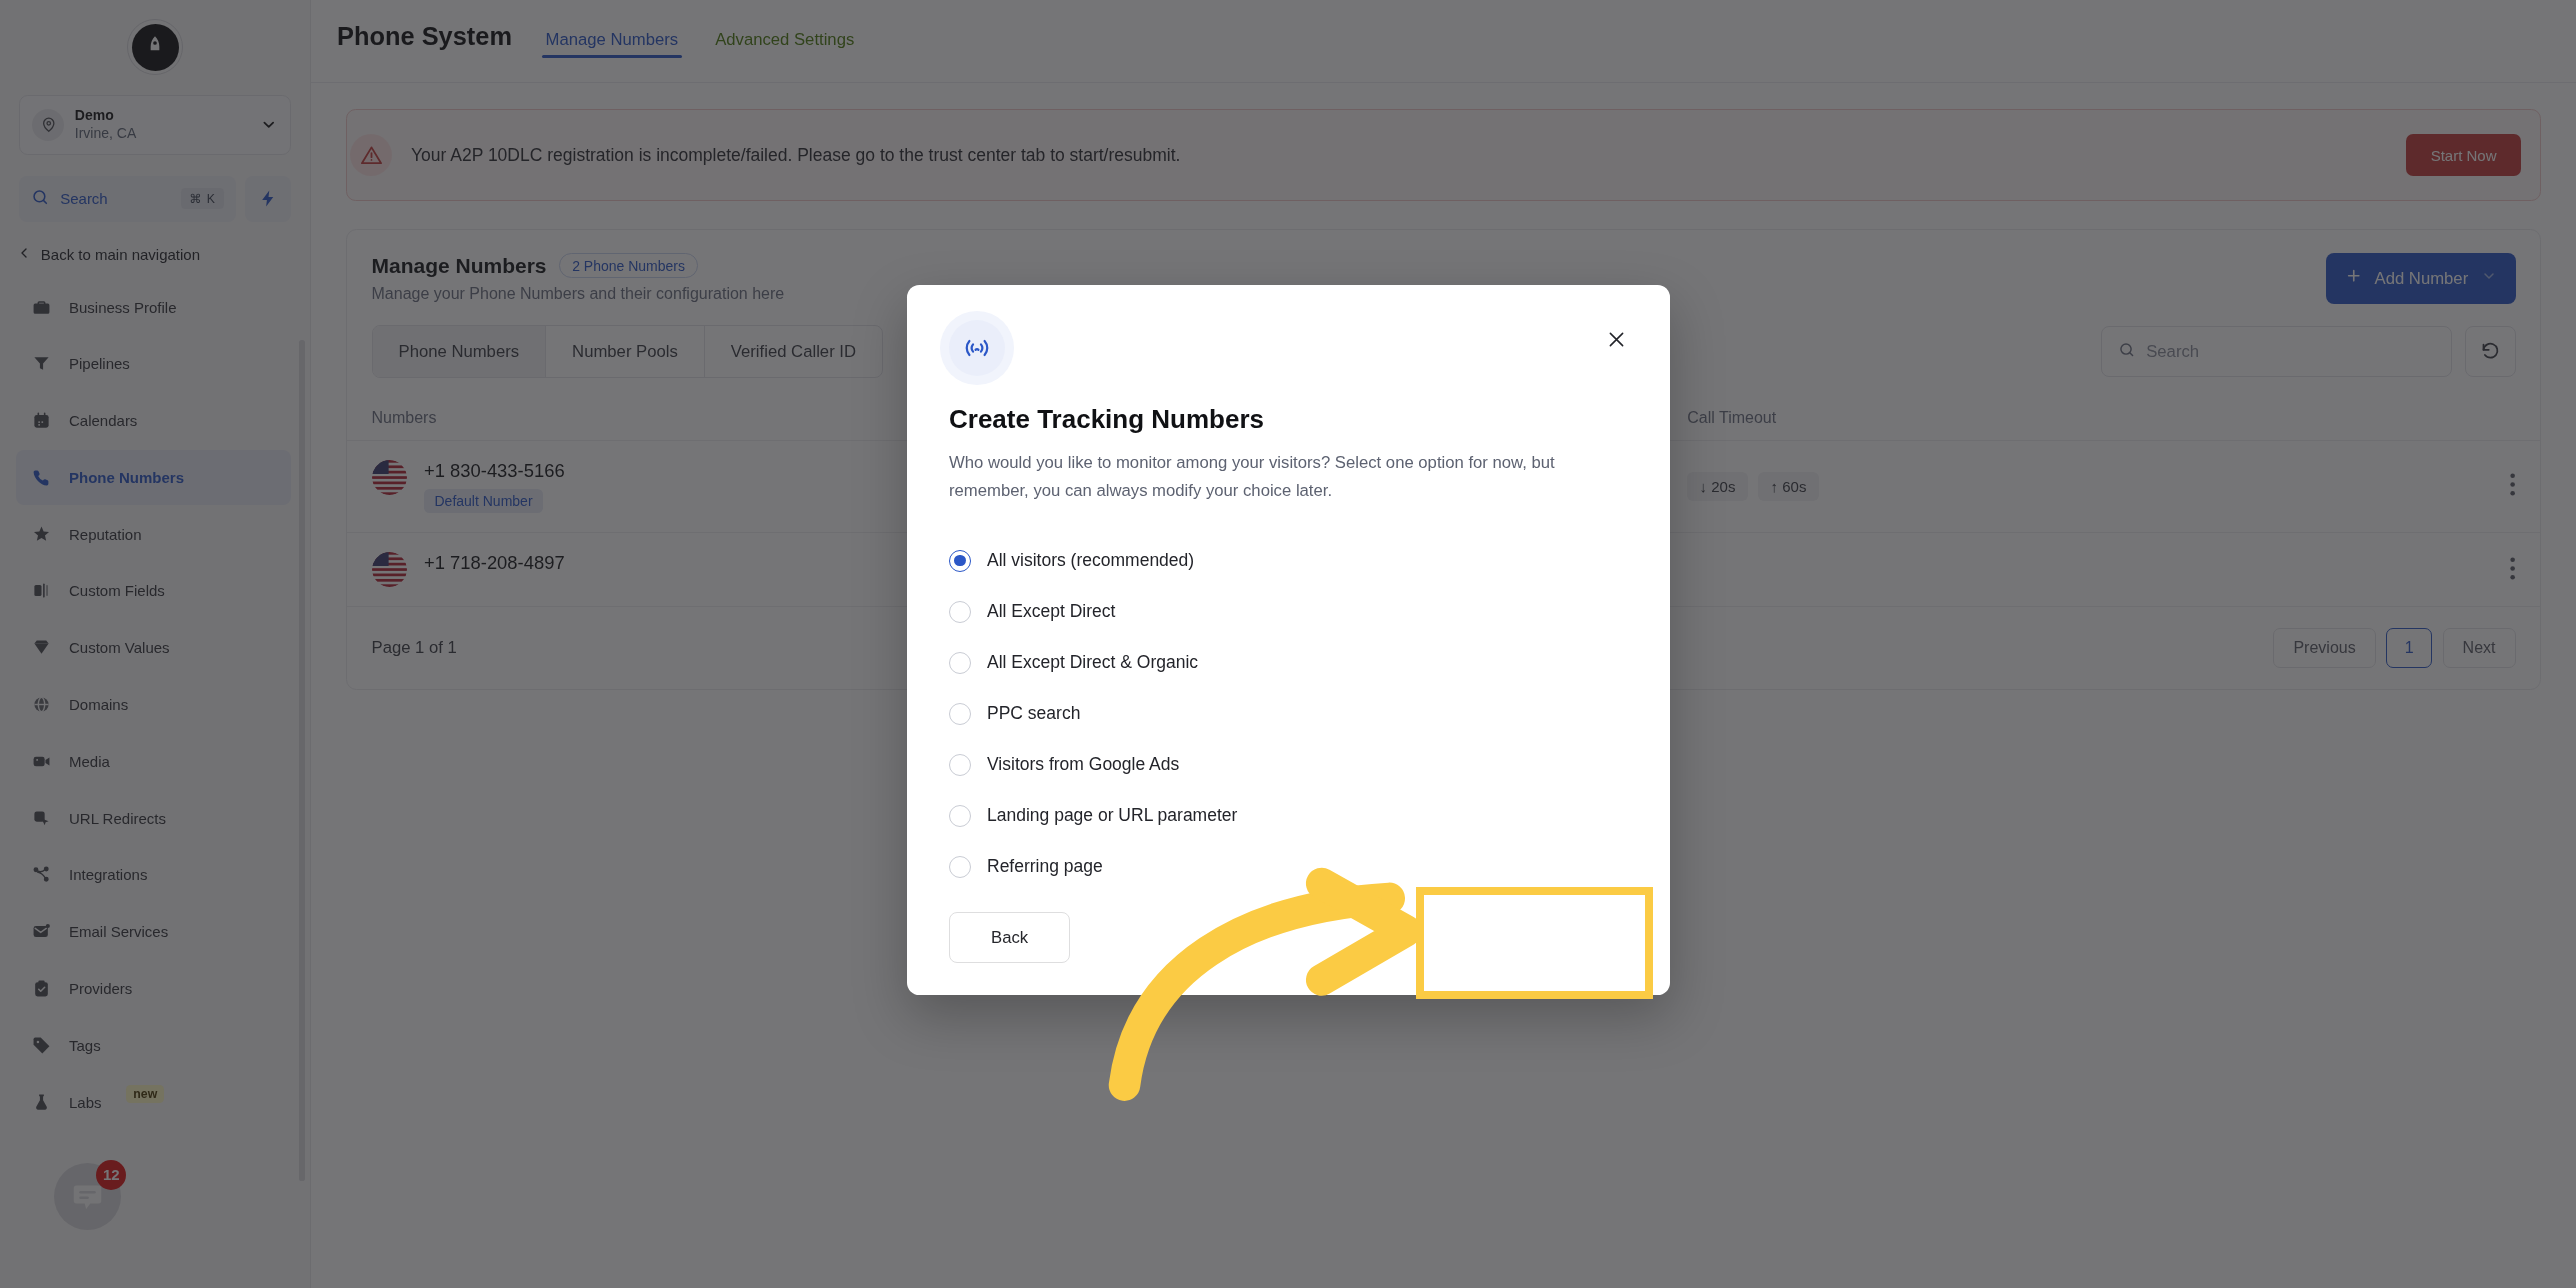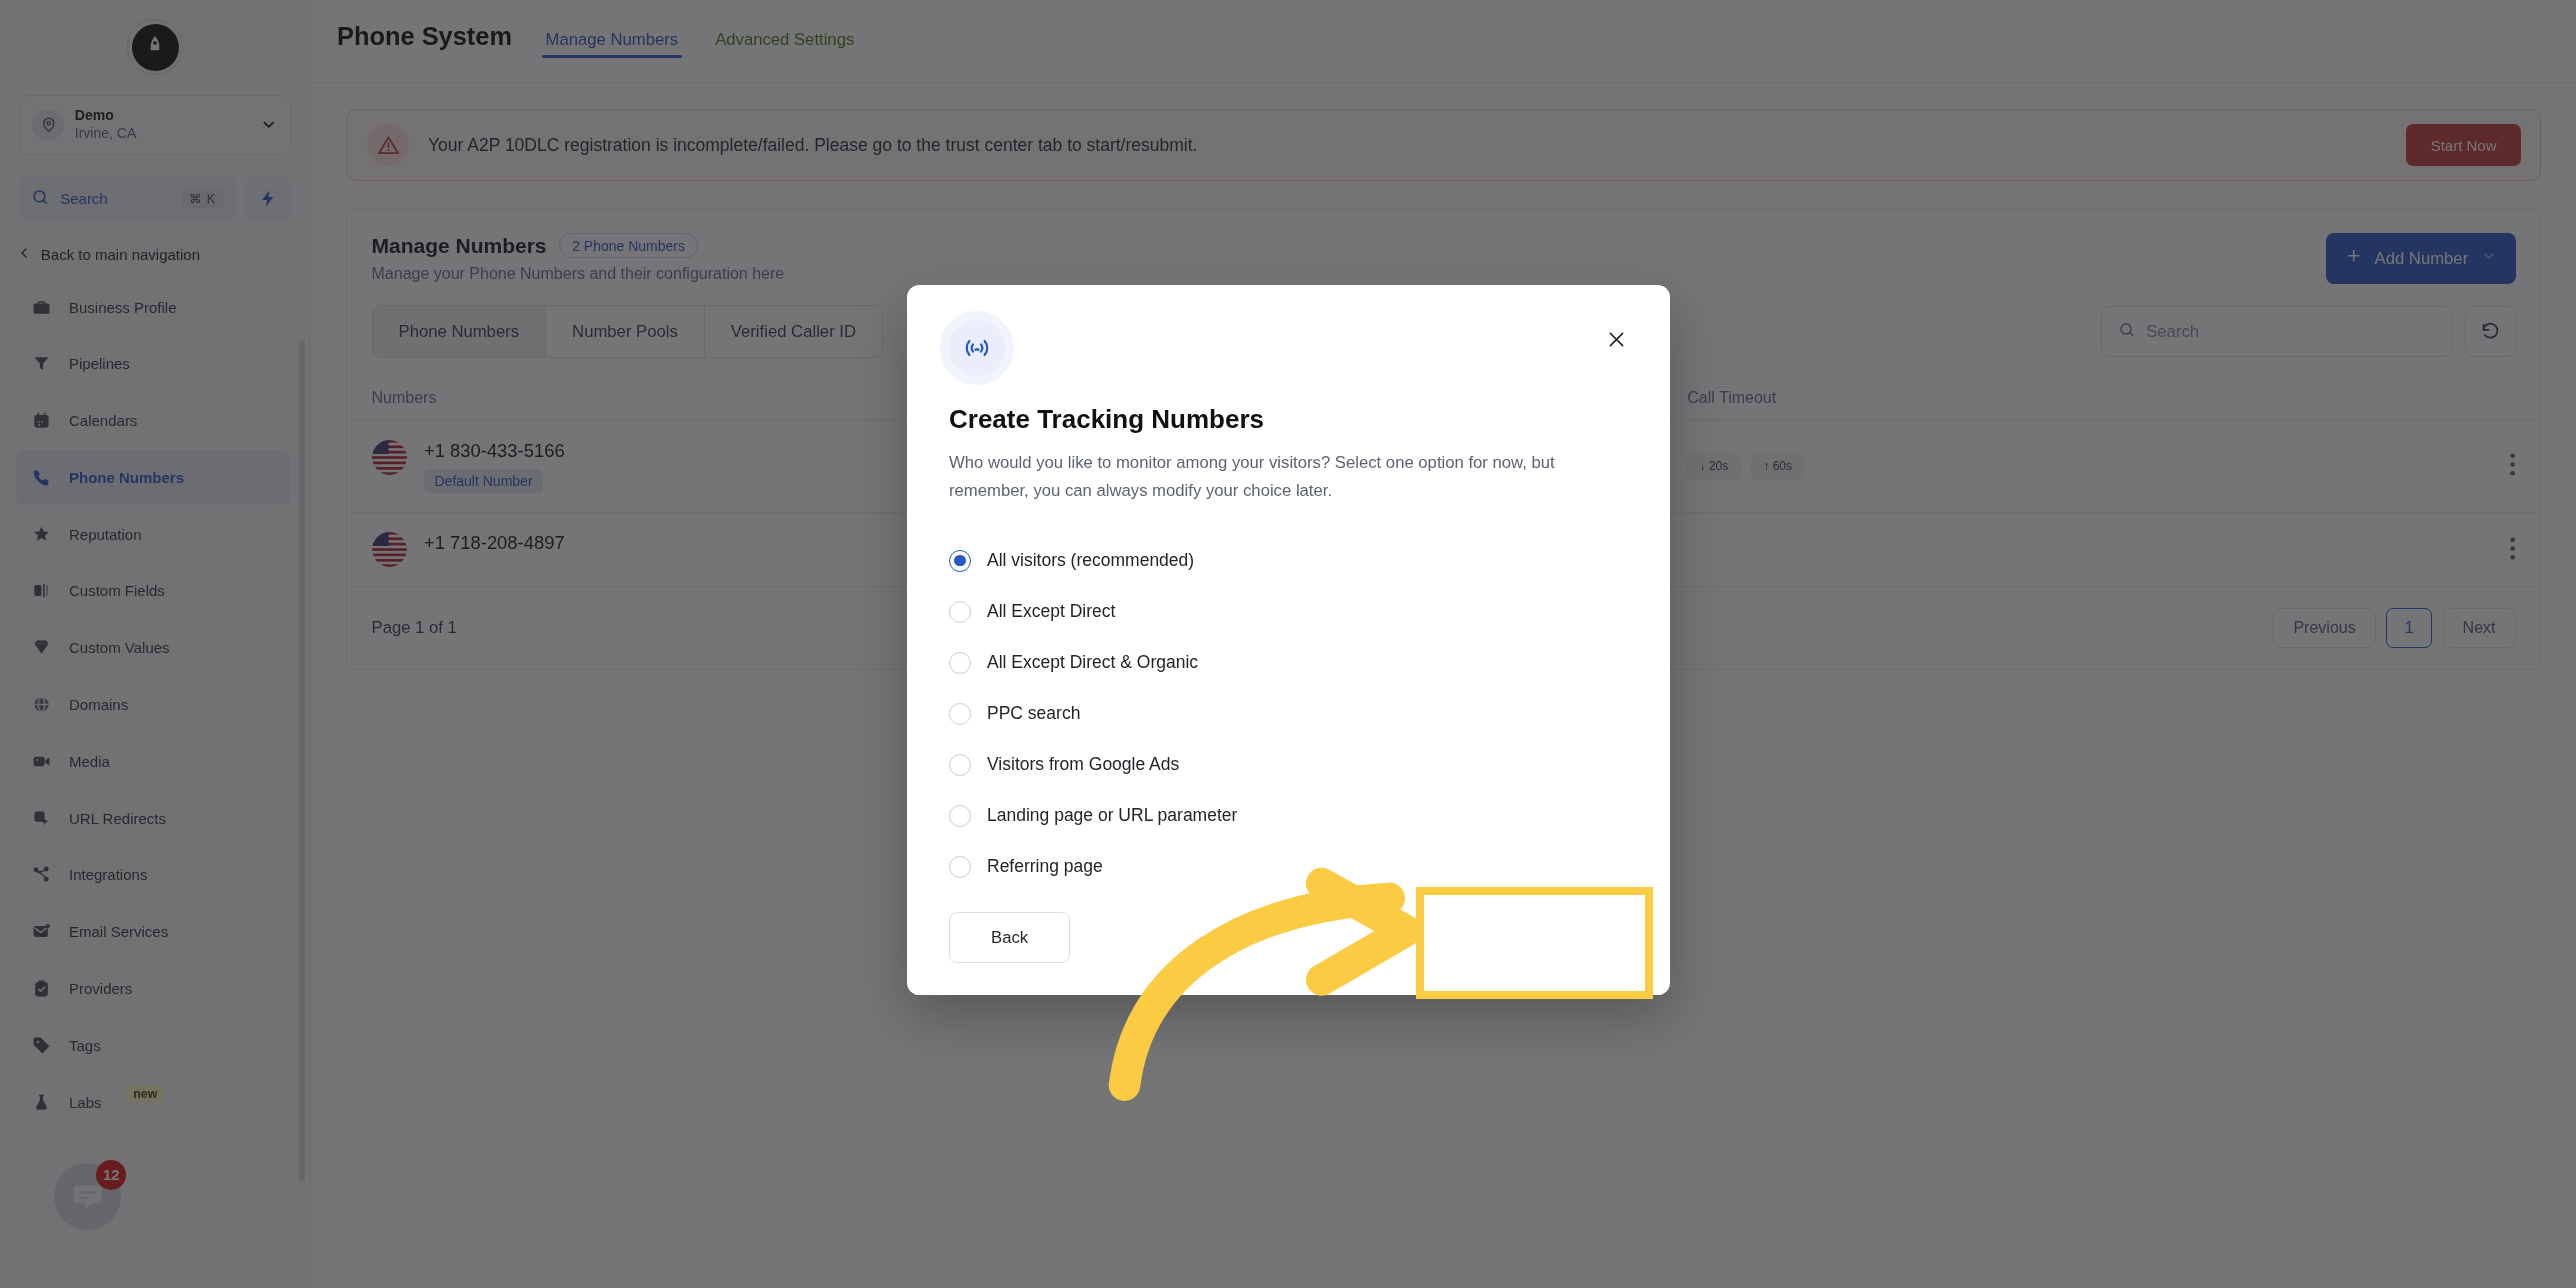--- a/index.html
+++ b/index.html
@@ -150,23 +150,23 @@
     line-height: 23px; cursor: pointer; position: relative; height: 100%;
   }
   .tab-top.active { color: #2b57c7; font-weight: 500; }
   .tab-top.active::after {
     content:''; position:absolute; left:0; right:0; bottom: 24.5px; height: 2.6px; background:#2b57c7; border-radius:1.8px;
   }
 
   .content { flex: 1; padding: 26px 35px 0 35px; background:#fff; }
 
   .alert {
-    height: 72px; border: 0.9px solid #efc9c9; background: #fdf6f6;
+    height: 92px; border: 0.9px solid #efc9c9; background: #fdf6f6;
     border-radius: 9.6px; display: flex; align-items: center;
-    padding: 0 19px 0 20px; gap: 19px;
+    padding: 0 19px 0 3px; gap: 19px;
   }
   .alert-icon {
     width: 42px; height: 42px; border-radius: 50%;
     background: #fbe3e3; display: flex; align-items: center; justify-content: center;
     color: #c23c3c; flex: 0 0 42px;
   }
   .alert-text { flex: 1; font-size: 17.5px; color: #2c2d33; }
   .alert-btn {
     background: #c23c3c; color: #fff; border: none;
     font-size: 15px; border-radius: 7px; padding: 12.3px 24.5px;
@@ -242,21 +242,21 @@
     display: inline-block; margin-top: 7px;
     background: #e7eaf5; color: #2b57c7; font-size: 14px;
     border-radius: 5.3px; padding: 4.4px 10.5px;
   }
   .chip-local {
     display: inline-block; background: #f1f1f3; color: #3b3d45;
     font-size: 15px; border-radius: 6.1px; padding: 6.1px 14px;
   }
   .timeout-wrap { display: flex; gap: 10.5px; }
   .chip-time {
-    background: #f1f1f3; color: #3b3d45; font-size: 12px;
+    background: #f1f1f3; color: #3b3d45; font-size: 15px;
     border-radius: 6.1px; padding: 6.1px 12.3px;
   }
   .kebab { color: #5a5c66; cursor: pointer; text-align: right; }
 
   .panel-foot {
     display: flex; align-items: center; justify-content: space-between;
     padding: 21px 24.5px;
   }
   .page-info { font-size: 16.7px; color: #3b3d45; }
   .pager { display: flex; align-items: center; gap: 10.5px; }

